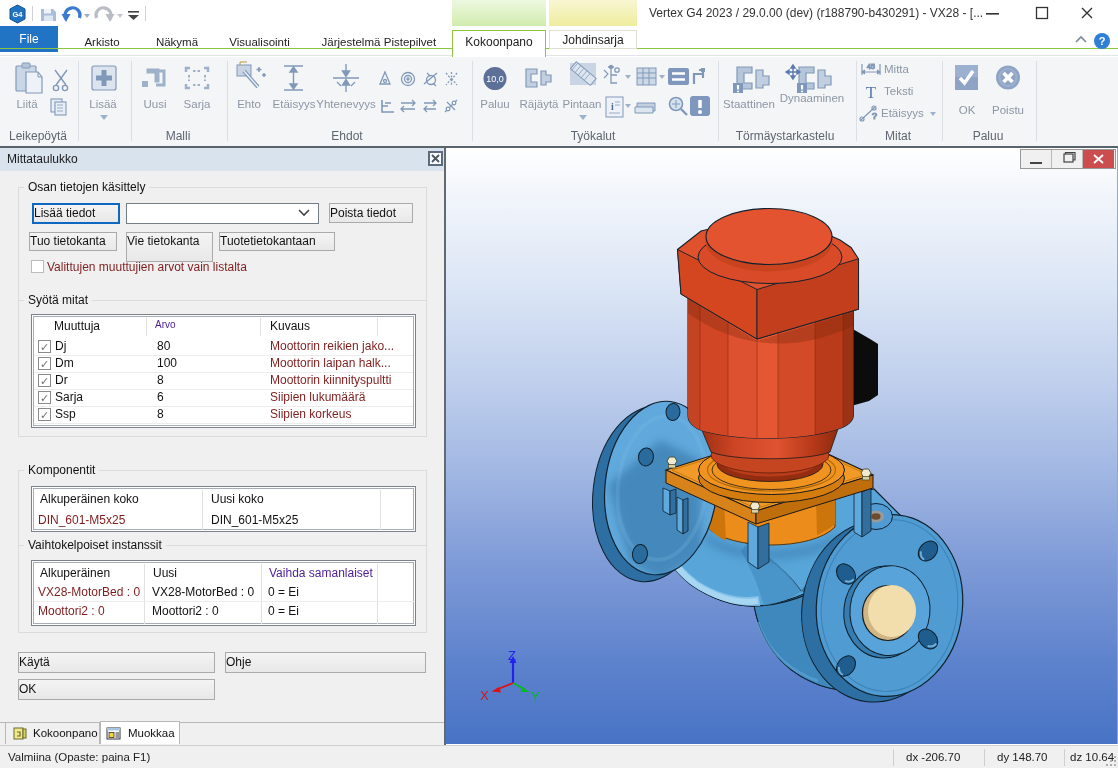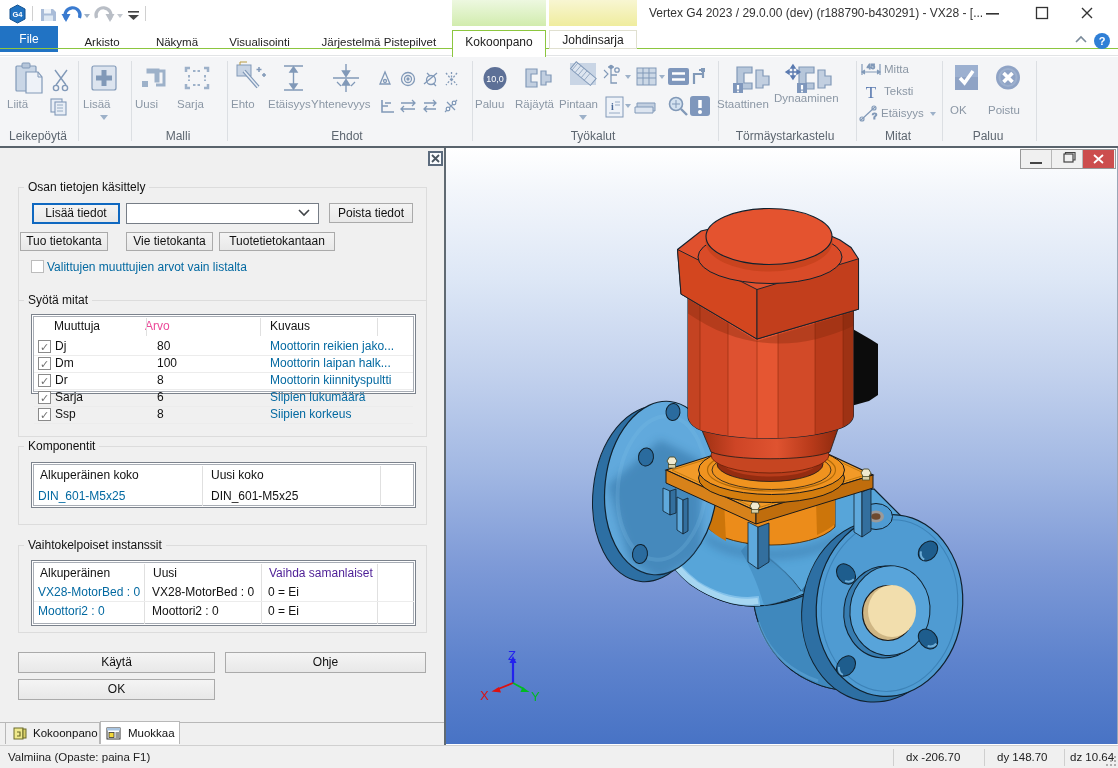--- a/index.html
+++ b/index.html
@@ -14,31 +14,31 @@
 #filetab{left:0;top:26px;width:58px;height:26px;background:#2173c4;color:#fff;text-align:center;line-height:26px;font-size:12px}
 
 #greenblk{left:452px;top:0;width:94px;height:30px;background:linear-gradient(#edf8e0,#cdeaa6)}
 #yellowblk{left:549px;top:0;width:88px;height:30px;background:linear-gradient(#f8f6d2,#eeeb96)}
 #kok-tab{left:452px;top:30px;width:94px;height:27px;background:#fff;border:1px solid #8cc63f;border-bottom:none;line-height:22px;text-align:center;font-size:12px;color:#222}
 #joh-tab{left:549px;top:30px;width:88px;height:19px;background:#fff;border:1px solid #e0e0d0;line-height:19px;text-align:center;font-size:12px;color:#222}
 
 #ribbon{left:0;top:57px;width:1118px;height:89px;background:#f4f5f7}
 .rsep{position:absolute;top:4px;width:1px;height:80px;background:#dcdfe3}
 .glabel{position:absolute;top:72px;font-size:12px;color:#5d6670;width:140px;text-align:center;white-space:nowrap}
-.rlabel{position:absolute;font-size:11.5px;color:#8b97a5;white-space:nowrap;}
+.rlabel{position:absolute;font-size:11.5px;color:#8b97a5;white-space:nowrap;text-align:center}
 
 #panel{left:0;top:148px;width:446px;height:597px;background:#f0f0f0;border-right:2px solid #606a72}
 #paneltitle{left:0;top:0;width:444px;height:23px;background:#d9e3ee;font-size:12px;color:#1a1a1a;line-height:23px;padding-left:7px}
 #panelx{left:428px;top:3px;width:15px;height:15px;border:2px solid #5c6b7d;background:#fafcfe;color:#4a5866;font-size:11px;line-height:11px;text-align:center;font-weight:bold}
 .gbox{position:absolute;left:18px;width:409px;border:1px solid #dcdcdc;background:#f0f0f0}
 .glab{position:absolute;top:-8px;left:5px;background:#f0f0f0;padding:0 4px;font-size:12px;color:#111;white-space:nowrap}
-.btn{position:absolute;background:linear-gradient(#f4f4f4,#e8e8e8);border:1px solid #aaa;font-size:12px;color:#111;text-align:center}
+.btn{position:absolute;background:linear-gradient(#f4f4f4,#e8e8e8);border:1px solid #aaa;font-size:12px;color:#111;}
 .tblo{position:absolute;border:1px solid #7b828c;background:#fff;box-shadow:inset 0 0 0 1px #fff, inset 0 0 0 2px #a8adb5}
 .trow{position:absolute;left:2px;right:2px;height:17px;font-size:12px;color:#111;border-bottom:1px solid #ececec}
-.gray{color:#0369a1}
+.gray{color:#7f1d1d}
 .cbx{position:absolute;width:13px;height:13px;border:1px solid #8a8a8a;background:#fff;font-size:11px;line-height:12px;text-align:center;color:#707070}
 
 .btab{position:absolute;font-size:11.5px;color:#111}
 
 #statusbar{left:0;top:745px;width:1118px;height:23px;background:#f0f0f0;border-top:1px solid #d0d0d0;font-size:11.5px;color:#222;white-space:nowrap}
 
 #viewport{left:446px;top:148px;width:672px;height:596px;border-right:1px solid #9aa6b6;background:linear-gradient(#ffffff 0%,#f3f6fb 7%,#dde7f6 22%,#c2d1ed 38%,#a2b8e3 54%,#7e9ad7 70%,#5e83cd 86%,#4873c5 100%)}
 #mdibtns{left:1020px;top:149px;width:96px;height:20px;background:#f0f0f0;border:1px solid #989898;display:flex}
 .mdib{width:31px;height:18px;border-right:1px solid #b8b8b8;position:relative}
 </style></head>
@@ -261,46 +261,47 @@
       <rect x="955" y="8" width="23" height="12" fill="#9cb0d0"></rect>
       <path d="M 960 21 l 4.5 5 L 973 14" stroke="#fff" stroke-width="3.5" fill="none"></path>
 <circle cx="1008" cy="20.5" r="12" fill="#8fa3c5"></circle>
       <circle cx="1008" cy="20.5" r="8.5" fill="none" stroke="#9db0ce" stroke-width="2"></circle>
       <path d="M 1003.5 16 l 9 9 M 1012.5 16 l -9 9" stroke="#fff" stroke-width="3.6"></path>
 </svg>
 </div>
 <div class="abs" style="left:0;top:146px;width:1118px;height:2px;background:#59636c"></div>
 
 <div class="abs" id="panel">
+  <div class="abs" id="paneltitle">Mittataulukko</div>
   <div class="abs" id="panelx">
       <svg width="11" height="11" viewBox="0 0 11 11" style="position:absolute;left:0;top:0">
         <path d="M 2 2 L 9 9 M 9 2 L 2 9" stroke="#4a5560" stroke-width="1.8"></path>
       </svg>
     </div>
 
   <div class="gbox" style="top:39px;height:137px">
     <div class="glab">Osan tietojen käsittely</div>
     <div class="btn" style="left:13px;top:15px;width:88px;height:21px;border:2px solid #0f68c0;line-height:17px">Lisää tiedot</div>
     <div class="abs" style="left:107px;top:15px;width:193px;height:21px;background:#fff;border:1px solid #767d86"></div>
     <svg class="abs" style="left:278px;top:20px" width="16" height="10">
         <path d="M 2 2 L 7 7 L 12 2" fill="none" stroke="#414549" stroke-width="1.6"></path>
       </svg>
     <div class="btn" style="left:310px;top:15px;width:84px;height:20px;line-height:18px">Poista tiedot</div>
-    <div class="btn" style="left:1px;top:44px;width:88px;height:19px;line-height:17px">Tuo tietokanta</div>
-    <div class="btn" style="left:107px;top:44px;width:87px;height:19px;line-height:17px">Vie tietokanta</div>
+    <div class="btn" style="left:10px;top:44px;width:88px;height:19px;line-height:17px">Tuo tietokanta</div>
+    <div class="btn" style="left:107px;top:44px;width:87px;height:30px;line-height:17px">Vie tietokanta</div>
     <div class="btn" style="left:200px;top:44px;width:116px;height:19px;line-height:17px">Tuotetietokantaan</div>
     <div class="abs" style="left:12px;top:72px;width:13px;height:13px;border:1px solid #bcbcbc;background:#fff"></div>
     <div class="abs gray" style="left:28px;top:72px;font-size:12px">Valittujen muuttujien arvot vain listalta</div>
   </div>
 
   <div class="gbox" style="top:152px;height:137px">
     <div class="glab">Syötä mitat</div>
-    <div class="tblo" style="left:12px;top:13px;width:385px;height:80px">
+    <div class="tblo" style="left:12px;top:13px;width:385px;height:114px">
       <div class="abs" style="left:22px;top:4px;font-size:12px;color:#111">Muuttuja</div>
-      <div class="abs" style="left:113px;top:4px;font-size:12px;color:#ec4899">Arvo</div>
+      <div class="abs" style="left:123px;top:4px;font-size:10px;color:#4c1d95">Arvo</div>
       <div class="abs" style="left:238px;top:4px;font-size:12px;color:#111">Kuvaus</div>
       <div class="abs" style="left:114px;top:3px;width:1px;height:18px;background:#e0e0e0"></div>
       <div class="abs" style="left:228px;top:3px;width:1px;height:18px;background:#e0e0e0"></div>
       <div class="abs" style="left:345px;top:3px;width:1px;height:18px;background:#e0e0e0"></div>
       <div class="trow" style="top:24px">
           <span class="cbx" style="left:4px;top:1px">✓</span>
           <span style="position:absolute;left:21px">Dj</span>
           <span style="position:absolute;left:123px">80</span>
           <span class="gray" style="position:absolute;left:236px">Moottorin reikien jako...</span>
         </div>
@@ -324,21 +325,21 @@
         </div>
       <div class="trow" style="top:92px">
           <span class="cbx" style="left:4px;top:1px">✓</span>
           <span style="position:absolute;left:21px">Ssp</span>
           <span style="position:absolute;left:123px">8</span>
           <span class="gray" style="position:absolute;left:236px">Siipien korkeus</span>
         </div>
     </div>
   </div>
 
-  <div class="gbox" style="top:298px;height:79px">
+  <div class="gbox" style="top:322px;height:79px">
     <div class="glab">Komponentit</div>
     <div class="tblo" style="left:12px;top:15px;width:385px;height:46px">
       <div class="abs" style="left:8px;top:5px;font-size:12px;color:#111">Alkuperäinen koko</div>
       <div class="abs" style="left:179px;top:5px;font-size:12px;color:#111">Uusi koko</div>
       <div class="abs" style="left:170px;top:3px;width:1px;height:40px;background:#e0e0e0"></div>
       <div class="abs" style="left:348px;top:3px;width:1px;height:40px;background:#e0e0e0"></div>
       <div class="abs gray" style="left:6px;top:26px;font-size:12px">DIN_601-M5x25</div>
       <div class="abs" style="left:179px;top:26px;font-size:12px;color:#111">DIN_601-M5x25</div>
     </div>
   </div>

